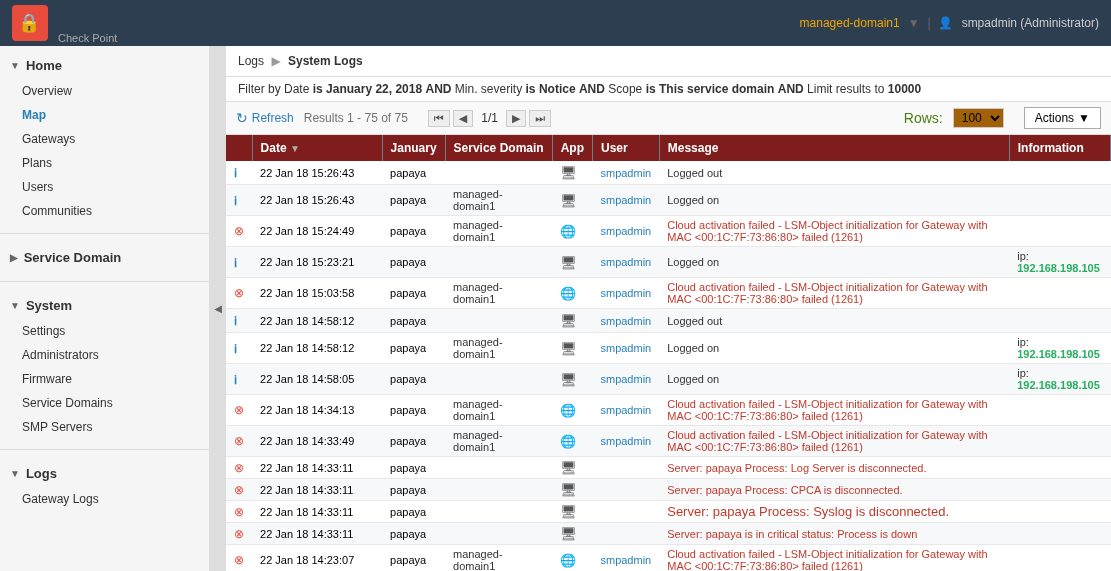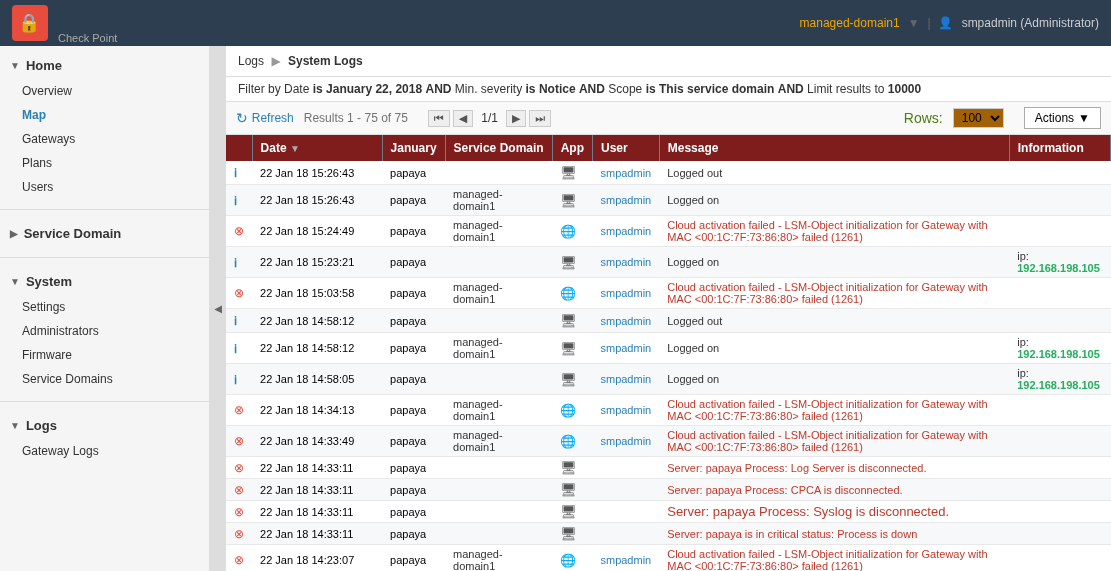--- a/index.html
+++ b/index.html
@@ -99,40 +99,42 @@
     <div class="sidebar-section">
       <div class="sidebar-category">
         <span class="arrow">▼</span>
         <span>Home</span>
       </div>
       <div class="sidebar-item"><span>Overview</span></div>
       <div class="sidebar-item active"><span>Map</span></div>
       <div class="sidebar-item"><span>Gateways</span></div>
       <div class="sidebar-item"><span>Plans</span></div>
       <div class="sidebar-item"><span>Users</span></div>
+      <div class="sidebar-item"><span>Communities</span></div>
     </div>
     <div class="sidebar-divider"></div>
 
     <div class="sidebar-section">
       <div class="sidebar-category">
         <span class="arrow">▶</span>
         <span>Service Domain</span>
       </div>
     </div>
     <div class="sidebar-divider"></div>
 
     <div class="sidebar-section">
       <div class="sidebar-category">
         <span class="arrow">▼</span>
         <span>System</span>
       </div>
       <div class="sidebar-item"><span>Settings</span></div>
       <div class="sidebar-item"><span>Administrators</span></div>
       <div class="sidebar-item"><span>Firmware</span></div>
       <div class="sidebar-item"><span>Service Domains</span></div>
+      <div class="sidebar-item"><span>SMP Servers</span></div>
     </div>
     <div class="sidebar-divider"></div>
 
     <div class="sidebar-section">
       <div class="sidebar-category">
         <span class="arrow">▼</span>
         <span>Logs</span>
       </div>
       <div class="sidebar-item"><span>Gateway Logs</span></div>
     </div>

